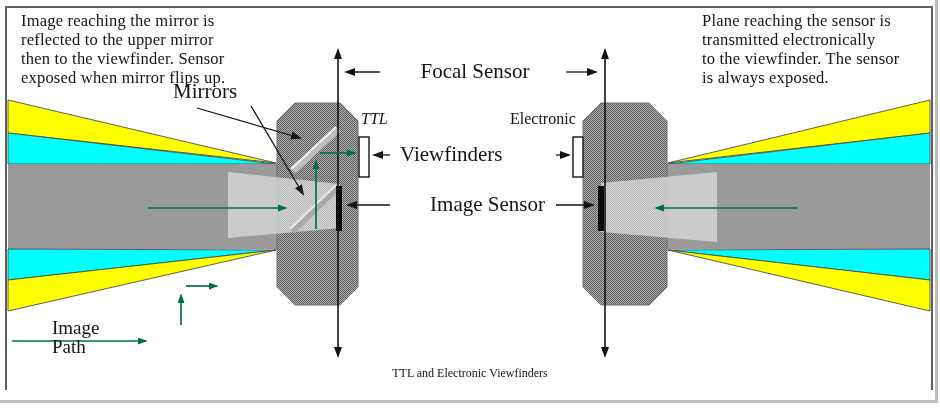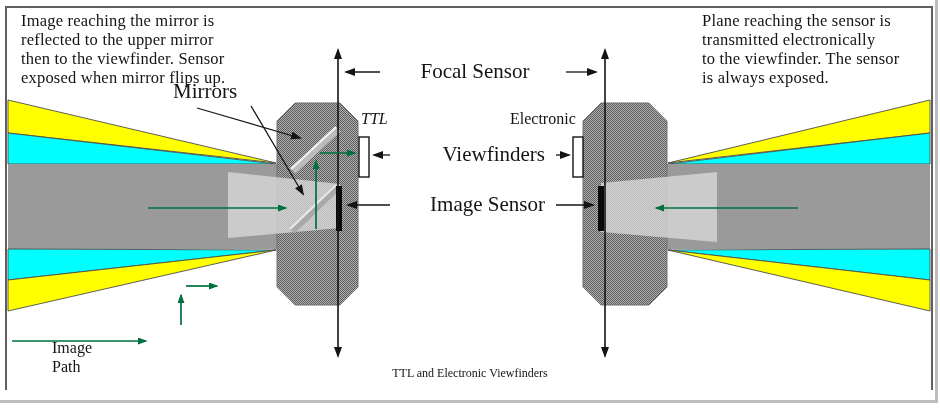--- a/index.html
+++ b/index.html
@@ -15,23 +15,23 @@
   .txt{position:absolute;white-space:pre-line;}
   .note{font-size:16.5px;line-height:19px;letter-spacing:0.2px;}
   .note-left{left:21px;top:11px;width:270px;}
   .note-right{left:702px;top:11px;width:230px;}
   .big{font-size:21px;line-height:22px;text-align:right;}
   .mid{font-size:16px;line-height:17px;}
   .mirrors-label{left:173px;top:80px;}
   .focal-plane-label{left:390px;top:60px;width:170px;text-align:center;}
   .ttl-label{left:361px;top:110px;font-style:italic;}
   .electronic-label{left:482px;top:110px;margin-left:28px;}
-  .viewfinders-label{left:400px;top:143px;width:145px;text-align:right;}
+  .viewfinders-label{left:400px;top:143px;width:145px;text-align:left;}
   .image-sensor-label{left:395px;top:193px;width:150px;}
-  .image-path-label{left:52px;top:319px;font-size:16px;line-height:18.5px;margin-top:20px;}
+  .image-path-label{left:52px;top:319px;font-size:19px;line-height:18.5px;}
   .caption{left:300px;top:366px;width:340px;text-align:center;font-size:12px;}
 </style>
 </head>
 <body>
 
 <div class="canvas">
 
   <svg class="diagram-svg" width="940" height="408" viewBox="0 0 940 408">
     <defs>
       <pattern id="bodyHatch" width="2" height="2" patternUnits="userSpaceOnUse">

